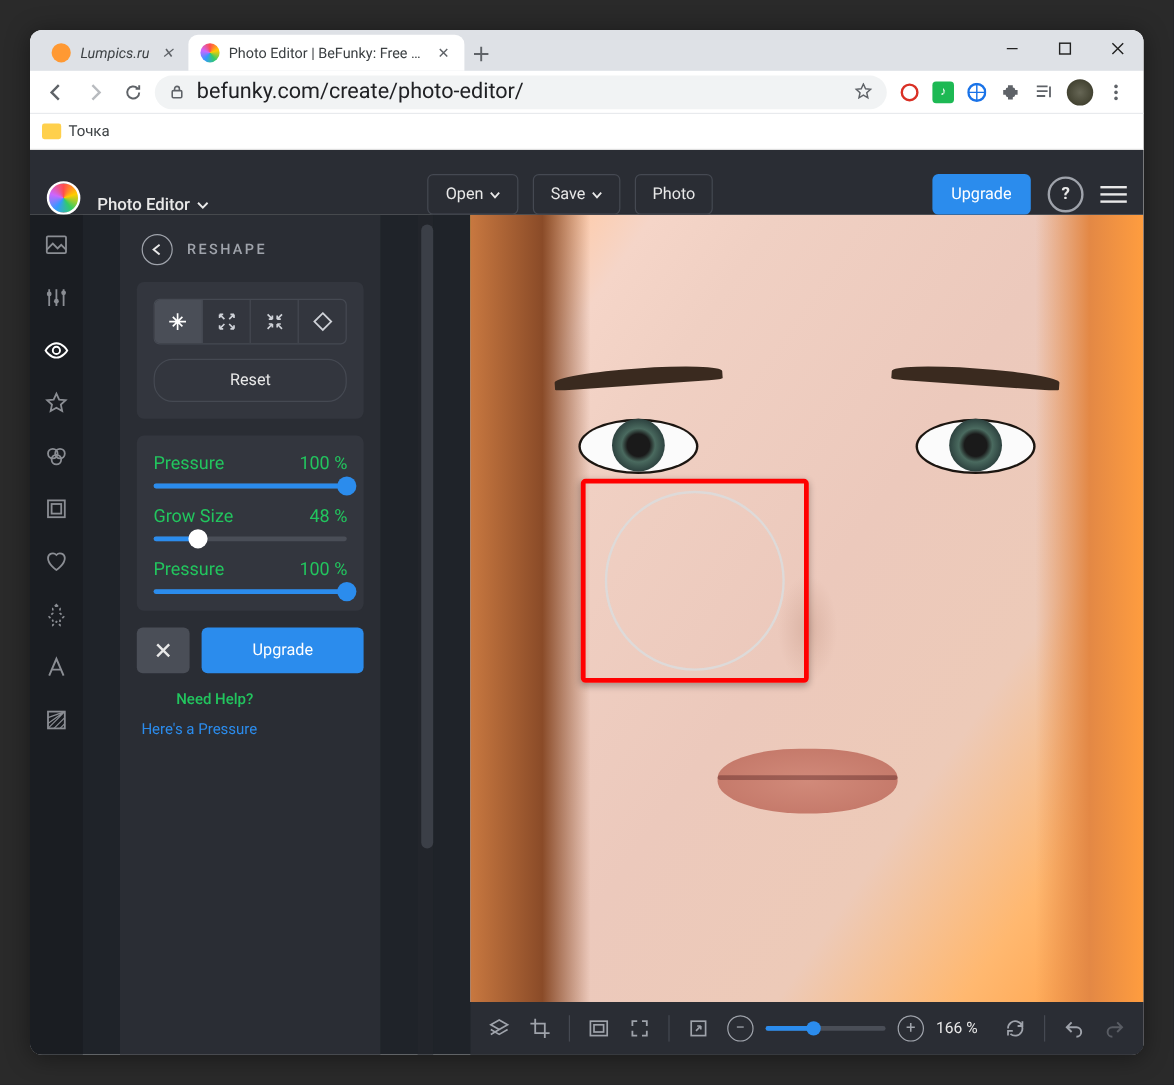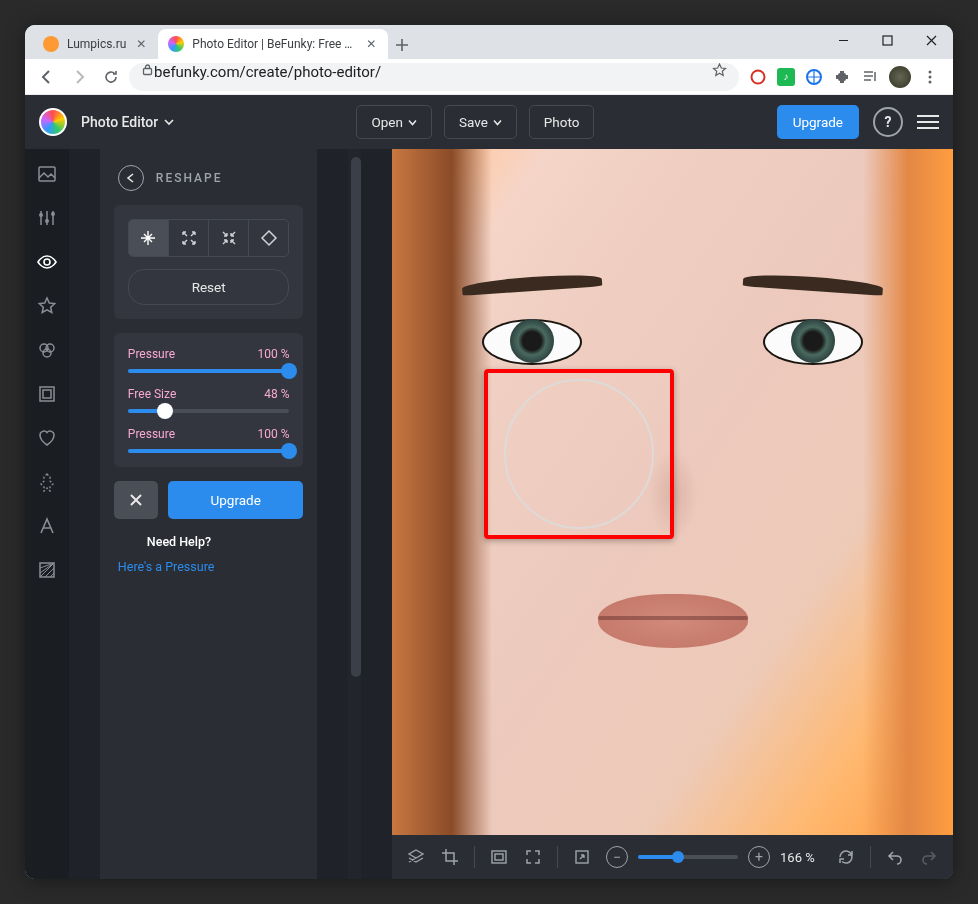--- a/index.html
+++ b/index.html
@@ -4,47 +4,47 @@
 <style>
 * { margin: 0; padding: 0; box-sizing: border-box; font-family: -apple-system, BlinkMacSystemFont, "Segoe UI", Roboto, Arial, sans-serif; }
 body { background: #2a2a2a; width: 978px; height: 904px; overflow: hidden; position: relative; }
 
 
 .window { background: #fff; border-radius: 10px; margin: 25px; width: 928px; height: 854px; overflow: hidden; box-shadow: 0 2px 20px rgba(0,0,0,0.4); display: flex; flex-direction: column; }
 
 
 .titlebar { height: 34px; background: #dee1e6; display: flex; align-items: flex-end; position: relative; }
 .tab { height: 30px; display: flex; align-items: center; padding: 0 10px; gap: 8px; font-size: 12px; color: #3c4043; max-width: 230px; cursor: pointer; }
-.tab.inactive { margin-left: 8px; }
+.tab.inactive { margin-left: 8px; font-style: italic; }
 .tab.active { background: #fff; border-radius: 8px 8px 0 0; }
 .tab .favicon { width: 16px; height: 16px; border-radius: 50%; flex-shrink: 0; }
 .tab .label { white-space: nowrap; overflow: hidden; text-overflow: ellipsis; flex: 1; }
 .tab .close { width: 14px; height: 14px; color: #5f6368; display: flex; align-items: center; justify-content: center; }
 .newtab { width: 28px; height: 28px; display: flex; align-items: center; justify-content: center; color: #5f6368; cursor: pointer; }
 .win-controls { position: absolute; right: 0; top: 0; display: flex; height: 30px; }
 .win-controls div { width: 44px; display: flex; align-items: center; justify-content: center; color: #222; cursor: pointer; }
 
 
 .addrbar { height: 36px; background: #fff; display: flex; align-items: center; padding: 0 8px; gap: 4px; border-bottom: 1px solid #e8eaed; }
 .addrbar .navbtn { width: 28px; height: 28px; display: flex; align-items: center; justify-content: center; color: #5f6368; border-radius: 50%; cursor: pointer; }
 .addrbar .navbtn.disabled { color: #b8bbbf; }
-.omnibox { flex: 1; height: 28px; background: #f1f3f4; border-radius: 14px; display: flex; padding: 0 12px; gap: 0; color: #202124; font-size: 15px; }
+.omnibox { flex: 1; height: 28px; background: #f1f3f4; border-radius: 14px; display: flex; align-items: center; padding: 0 12px; gap: 10px; color: #202124; font-size: 18px; }
 .omnibox .lock { color: #5f6368; }
 .omnibox .url { flex: 1; }
 .omnibox .star { color: #5f6368; }
 .ext-icons { display: flex; gap: 10px; align-items: center; padding: 0 6px; }
 .ext-icons .ext { width: 18px; height: 18px; display: flex; align-items: center; justify-content: center; }
 
 
 .bookmarks { height: 30px; background: #fff; display: flex; align-items: center; padding: 0 10px; gap: 8px; font-size: 12.5px; color: #3c4043; border-bottom: 1px solid #e0e0e0; }
 .bookmarks .bm { display: flex; align-items: center; gap: 6px; cursor: pointer; }
 .bookmarks .folder { width: 16px; height: 13px; background: #ffd04c; border-radius: 2px; }
 
 
-.app-header { height: 54px; background: #2a2d34; display: flex; align-items: center; padding: 0 14px; gap: 14px; color: #e8e8e8; }
+.app-header { height: 54px; background: #2a2d34; display: flex; align-items: flex-end; padding: 0 14px; gap: 14px; color: #e8e8e8; }
 .app-logo { width: 28px; height: 28px; border-radius: 50%; background: conic-gradient(#ff4d4d, #ffcc00, #33cc66, #3399ff, #cc66ff, #ff4d4d); border: 2px solid #fff; }
 .mode-select { font-size: 14px; font-weight: 500; display: flex; align-items: center; gap: 6px; cursor: pointer; }
 .header-center { display: flex; gap: 12px; margin-left: auto; margin-right: auto; }
 .hbtn { height: 34px; padding: 0 14px; border-radius: 5px; border: 1px solid #454952; display: flex; align-items: center; gap: 5px; font-size: 13.5px; cursor: pointer; color: #e8e8e8; }
 .header-right { display: flex; align-items: center; gap: 14px; }
 .upgrade-btn { background: #2b8ced; color: #fff; border: none; height: 34px; padding: 0 16px; border-radius: 5px; font-size: 13.5px; cursor: pointer; }
 .help-btn { width: 30px; height: 30px; border-radius: 50%; border: 2px solid #9fa3ab; display: flex; align-items: center; justify-content: center; font-size: 14px; color: #e8e8e8; cursor: pointer; font-weight: bold; }
 .hamburger { width: 22px; display: flex; flex-direction: column; gap: 4px; cursor: pointer; }
 .hamburger span { height: 2px; background: #e8e8e8; }
 
@@ -58,33 +58,33 @@
 .panel-head { display: flex; align-items: center; gap: 12px; padding: 0 18px 14px; }
 .back-circle { width: 26px; height: 26px; border-radius: 50%; border: 1.5px solid #9fa3ab; display: flex; align-items: center; justify-content: center; color: #e8e8e8; cursor: pointer; }
 .panel-title { font-size: 12px; letter-spacing: 2px; color: #9fa3ab; font-weight: 500; }
 .panel-card { background: #33363e; border-radius: 6px; margin: 0 14px 14px; padding: 14px; }
 .tool-row { display: flex; gap: 0; border: 1px solid #454952; border-radius: 5px; overflow: hidden; margin-bottom: 12px; }
 .tool-btn { flex: 1; height: 36px; display: flex; align-items: center; justify-content: center; color: #cfd2d8; cursor: pointer; border-right: 1px solid #454952; }
 .tool-btn:last-child { border-right: none; }
 .tool-btn.active { background: #4a4e57; color: #fff; }
 .reset-btn { width: 100%; height: 36px; border: 1px solid #454952; background: transparent; border-radius: 16px; color: #e8e8e8; font-size: 13.5px; cursor: pointer; }
 .slider-group { margin-bottom: 14px; }
-.slider-head { display: flex; justify-content: space-between; font-size: 12px; color: #f9a8d4; margin-bottom: 8px; }
+.slider-head { display: flex; justify-content: space-between; font-size: 15px; color: #22c55e; margin-bottom: 8px; }
 .slider-track { position: relative; height: 4px; background: #4a4e57; border-radius: 2px; }
 .slider-fill { position: absolute; height: 100%; background: #2b8ced; border-radius: 2px; left: 0; }
 .slider-thumb { position: absolute; width: 16px; height: 16px; background: #2b8ced; border-radius: 50%; top: -6px; transform: translateX(-50%); cursor: pointer; }
 .slider-thumb.white { background: #fff; }
 .action-row { display: flex; gap: 10px; }
 .cancel-btn { width: 44px; height: 38px; background: #4a4e57; border-radius: 5px; display: flex; align-items: center; justify-content: center; color: #e8e8e8; cursor: pointer; }
 .upgrade-btn2 { flex: 1; height: 38px; background: #2b8ced; border-radius: 5px; display: flex; align-items: center; justify-content: center; color: #fff; font-size: 13.5px; cursor: pointer; }
 
 .tip-section { padding: 0 18px; font-size: 12.5px; line-height: 1.5; }
 .tip-title { color: #f5c048; margin-bottom: 6px; }
 .tip-text { color: #f5c048; margin-bottom: 22px; }
-.help-title { color: #ffffff; font-weight: 500; margin-bottom: 6px; padding-left: 29px; }
+.help-title { color: #22c55e; font-weight: 500; margin-bottom: 6px; padding-left: 29px; }
 .help-link { color: #2b8ced; cursor: pointer; }
 
 .scrollbar-y { width: 16px; background: #22252b; position: relative; }
 .scrollbar-y .thumb { position: absolute; left: 3px; width: 10px; top: 8px; height: 520px; background: #3b3f47; border-radius: 5px; }
 
 
 .canvas-wrap { flex: 1; display: flex; flex-direction: column; background: #1f2329; }
 .canvas { flex: 1; position: relative; overflow: hidden; background: linear-gradient(125deg, #ffb347 0%, #ffccaa 8%, #f5d5c8 15%, #f0d0c3 25%, #ecc9bc 50%, #edcab8 70%, #ffb870 85%, #ff9d3f 100%); }
 
 
@@ -215,20 +215,26 @@
       <div class="ext">
           <svg width="16" height="16">
             <circle cx="8" cy="3" r="1.5" fill="#5f6368"></circle>
             <circle cx="8" cy="8" r="1.5" fill="#5f6368"></circle>
             <circle cx="8" cy="13" r="1.5" fill="#5f6368"></circle>
           </svg>
         </div>
     </div>
   </div>
 
+  <div class="bookmarks">
+    <div class="bm">
+      <div class="folder"></div>
+      <span>Точка</span>
+    </div>
+  </div>
 
   <div class="app-header">
     <div class="app-logo"></div>
     <div class="mode-select">
       <span>Photo Editor</span>
       <svg width="10" height="10">
           <path d="M1 3l4 4 4-4" fill="none" stroke="currentColor" stroke-width="1.6"></path>
         </svg>
     </div>
     <div class="header-center">
@@ -365,21 +371,21 @@
               <span>Pressure</span>
               <span>100 %</span>
             </div>
           <div class="slider-track">
               <div class="slider-fill" style="width:100%"></div>
               <div class="slider-thumb" style="left:100%"></div>
             </div>
         </div>
         <div class="slider-group">
           <div class="slider-head">
-              <span>Free Size</span>
+              <span>Grow Size</span>
               <span>48 %</span>
             </div>
           <div class="slider-track">
               <div class="slider-fill" style="width:23%"></div>
               <div class="slider-thumb white" style="left:23%"></div>
             </div>
         </div>
         <div class="slider-group" style="margin-bottom:0">
           <div class="slider-head">
               <span>Pressure</span>

